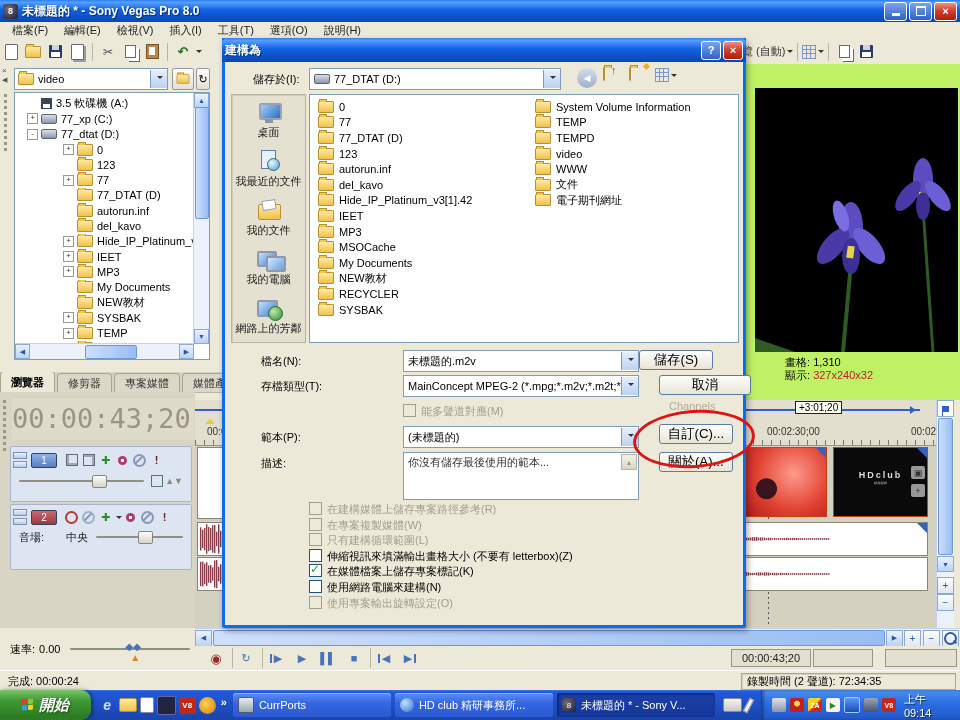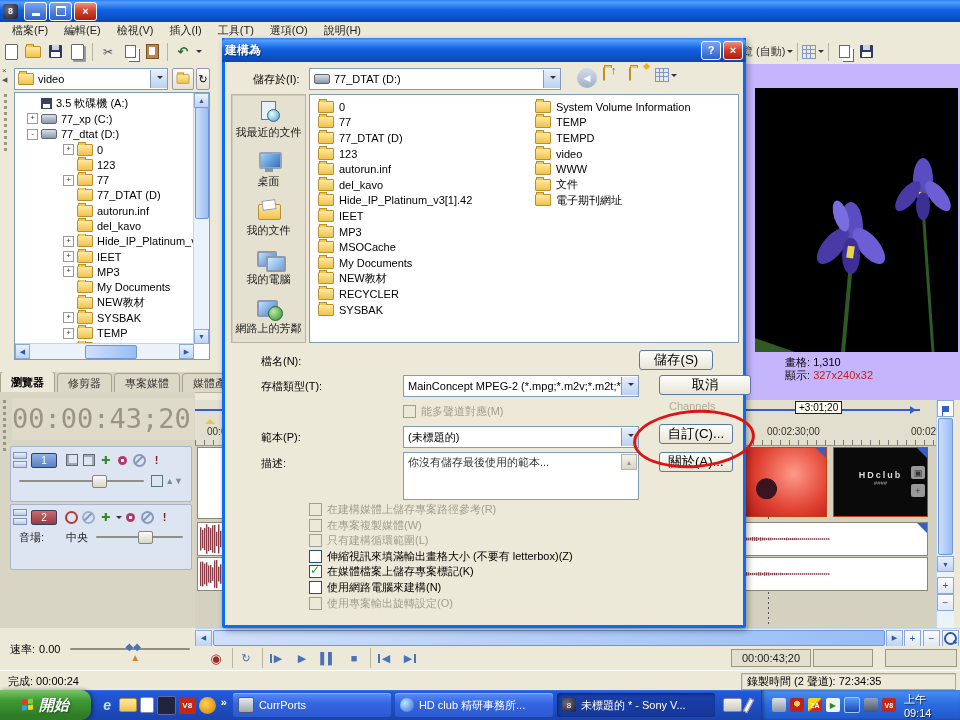--- a/index.html
+++ b/index.html
@@ -86,21 +86,21 @@
   .ic-no{width:9px;height:9px;border:2px solid #8898b8;border-radius:50%;position:relative}
   .ic-no::after{content:"";position:absolute;left:-1px;top:3px;width:10px;height:2px;background:#8898b8;transform:rotate(-45deg)}
   .ic-ex{color:#7c2020;font-weight:bold;font-size:11px}
   .ic-sq2{width:10px;height:10px;border:1px solid #667;box-shadow:inset 2px -2px 0 #9ab}
   .slider{position:relative;height:2px;background:#8f8f83;border-radius:1px}
   .sl-thumb{position:absolute;top:-5px;width:13px;height:11px;background:linear-gradient(#fbfbf9,#d9d5c9);border:1px solid #85857a;border-radius:2px}
   .thlabel{color:#1a1a1a}
   #rate-row{position:absolute;left:10px;top:248px;width:180px;height:18px}
 
   
-  #preview-area{left:740px;top:64px;width:220px;height:336px;background:#c4b5fd}
+  #preview-area{left:740px;top:64px;width:220px;height:336px;background:#bef264}
   #video-screen{position:absolute;left:15px;top:24px;width:203px;height:264px;background:#000;overflow:hidden}
   #preview-info{position:absolute;left:45px;top:292px;line-height:13px}
   #preview-info .red{color:#c02020}
 
   
   #timeline{left:195px;top:400px;width:741px;height:228px;background:#d5d1c1;overflow:hidden}
   #ruler{position:absolute;left:0;top:0;width:741px;height:45px;background:#e3dfcf;border-bottom:1px solid #9a9686}
   #loopline{position:absolute;left:0;top:9px;width:725px;height:2px;background:#2f5fc8}
   #loopline::after{content:"";position:absolute;right:0;top:-3px;border:4px solid transparent;border-left:6px solid #2f5fc8}
   #loopbadge{position:absolute;left:600px;top:1px;background:#fffef2;border:1px solid #222;padding:0 3px;font-size:10px}
@@ -159,21 +159,21 @@
   .picon.network::before{content:"";position:absolute;left:3px;top:3px;width:17px;height:13px;background:linear-gradient(135deg,#bfe0ff,#4a7fd0);border:2px solid #8f99ad;border-radius:2px}
   .picon.network::after{content:"";position:absolute;right:1px;bottom:0;width:13px;height:13px;border-radius:50%;background:radial-gradient(circle at 35% 35%,#bfe9a0,#2e8b3a);border:1px solid #1e6b2a}
   #filelist{position:absolute;left:84px;top:56px;width:428px;height:247px;background:#fff;border:1px solid #7f9db9;overflow:hidden}
   .fcol{position:absolute;top:4px}
   .fitem{display:flex;align-items:center;height:15.6px;white-space:nowrap}
   .fitem .folder-ico{margin-right:5px;flex:none}
   .frow-label{color:#000}
   .dlg-lab{position:absolute;color:#000}
   .desc-box{position:absolute;background:#fff;border:1px solid #7f9db9;padding:2px 4px;color:#333}
   .spin{position:absolute;right:1px;top:1px;width:14px;height:14px;background:linear-gradient(#f4f2ea,#d9d5c5);border:1px solid #b8b4a4;color:#999;font-size:7px;display:flex;align-items:center;justify-content:center}
-  .cbrow{position:absolute;display:flex;align-items:center;height:15px}
+  .cbrow{position:absolute;display:flex;height:15px}
   .cb{width:11px;height:11px;border:1px solid #1d5281;background:#fff;margin-right:5px;position:relative;flex:none}
   .cbrow.checked .cb::after{content:"✓";position:absolute;left:0px;top:-3px;font-size:12px;font-weight:bold;color:#21a121}
   .cbrow.disabled .cb{border-color:#a39d8d;background:#ece9d8}
   .cbrow.disabled .cblabel{color:#a39d8d}
   #ghost-channels{position:absolute;color:#b0aa9a}
   #red-ellipse{position:absolute;left:408px;top:372px;width:116px;height:52px;border:3px solid #dd1414;border-radius:50%;transform:rotate(-4deg);z-index:5;pointer-events:none}
 
   
   #taskbar{left:0;top:690px;width:960px;height:30px;background:linear-gradient(180deg,#3a77e8 0%,#2258d8 6%,#1f4fc4 50%,#1a44ae 95%);display:flex;align-items:center}
   #startbtn{width:93px;height:30px;border-radius:0 10px 10px 0;background:linear-gradient(180deg,#7bc46a 0%,#3f9a34 35%,#2e7d26 85%);
@@ -214,20 +214,21 @@
   
   .sliver-evt{position:absolute;background:#fff;border:1px solid #8a8676}
 </style>
 </head>
 <body>
 
 <div id="screen">
 
   <div id="titlebar" class="abs">
     <span id="app-icon">8</span>
+    <span style="flex:1">未標題的 * - Sony Vegas Pro 8.0</span>
     <span class="winbtn">
         <span class="minbar"></span>
       </span>
     <span class="winbtn">
         <span class="restbox"></span>
       </span>
     <span class="winbtn close" style="margin-right:3px">×</span>
   </div>
 
   <div id="menubar" class="abs">
@@ -1278,27 +1279,27 @@
     <span class="abs" style="left:378px;top:30px;width:22px;height:20px"><span class="folder-ico"></span><span style="position:absolute;left:8px;top:-4px;color:#1b8a1b;font-weight:bold">↑</span></span>
     <span class="abs" style="left:404px;top:30px;width:22px;height:20px"><span class="folder-ico"></span><span style="position:absolute;right:2px;top:-4px;width:5px;height:5px;background:#f7a817;transform:rotate(45deg)"></span></span>
     <span class="abs flex" style="left:430px;top:30px">
         <span class="grid-ico"></span>
         <span class="dar"></span>
       </span>
 
     <div id="places">
 
         <div class="place">
+          <span class="picon desktop"></span>
+          <span>桌面</span>
+        </div>
+
+        <div class="place">
           <span class="picon recent"></span>
           <span>我最近的文件</span>
-        </div>
-
-        <div class="place">
-          <span class="picon desktop"></span>
-          <span>桌面</span>
         </div>
 
         <div class="place">
           <span class="picon docs"></span>
           <span>我的文件</span>
         </div>
 
         <div class="place">
           <span class="picon computer"></span>
           <span>我的電腦</span>
@@ -1416,20 +1417,26 @@
           </div>
 
           <div class="fitem">
             <span class="folder-ico"></span>
             <span class="frow-label">電子期刊網址</span>
           </div>
         </div>
     </div>
 
     <span class="dlg-lab" style="left:36px;top:316px">檔名(N):</span>
+    <div class="combo abs" style="left:178px;top:312px;width:234px">
+      <span class="val">未標題的.m2v</span>
+      <span class="btn">
+          <span class="dar" style="margin-top:0"></span>
+        </span>
+    </div>
     <span class="dlg-lab" style="left:36px;top:341px">存檔類型(T):</span>
     <div class="combo abs" style="left:178px;top:337px;width:234px">
       <span class="val">MainConcept MPEG-2 (*.mpg;*.m2v;*.m2t;*.mp</span>
       <span class="btn">
           <span class="dar" style="margin-top:0"></span>
         </span>
     </div>
 
     <div class="cbrow disabled" style="left:178px;top:366px">
       <span class="cb"></span>

